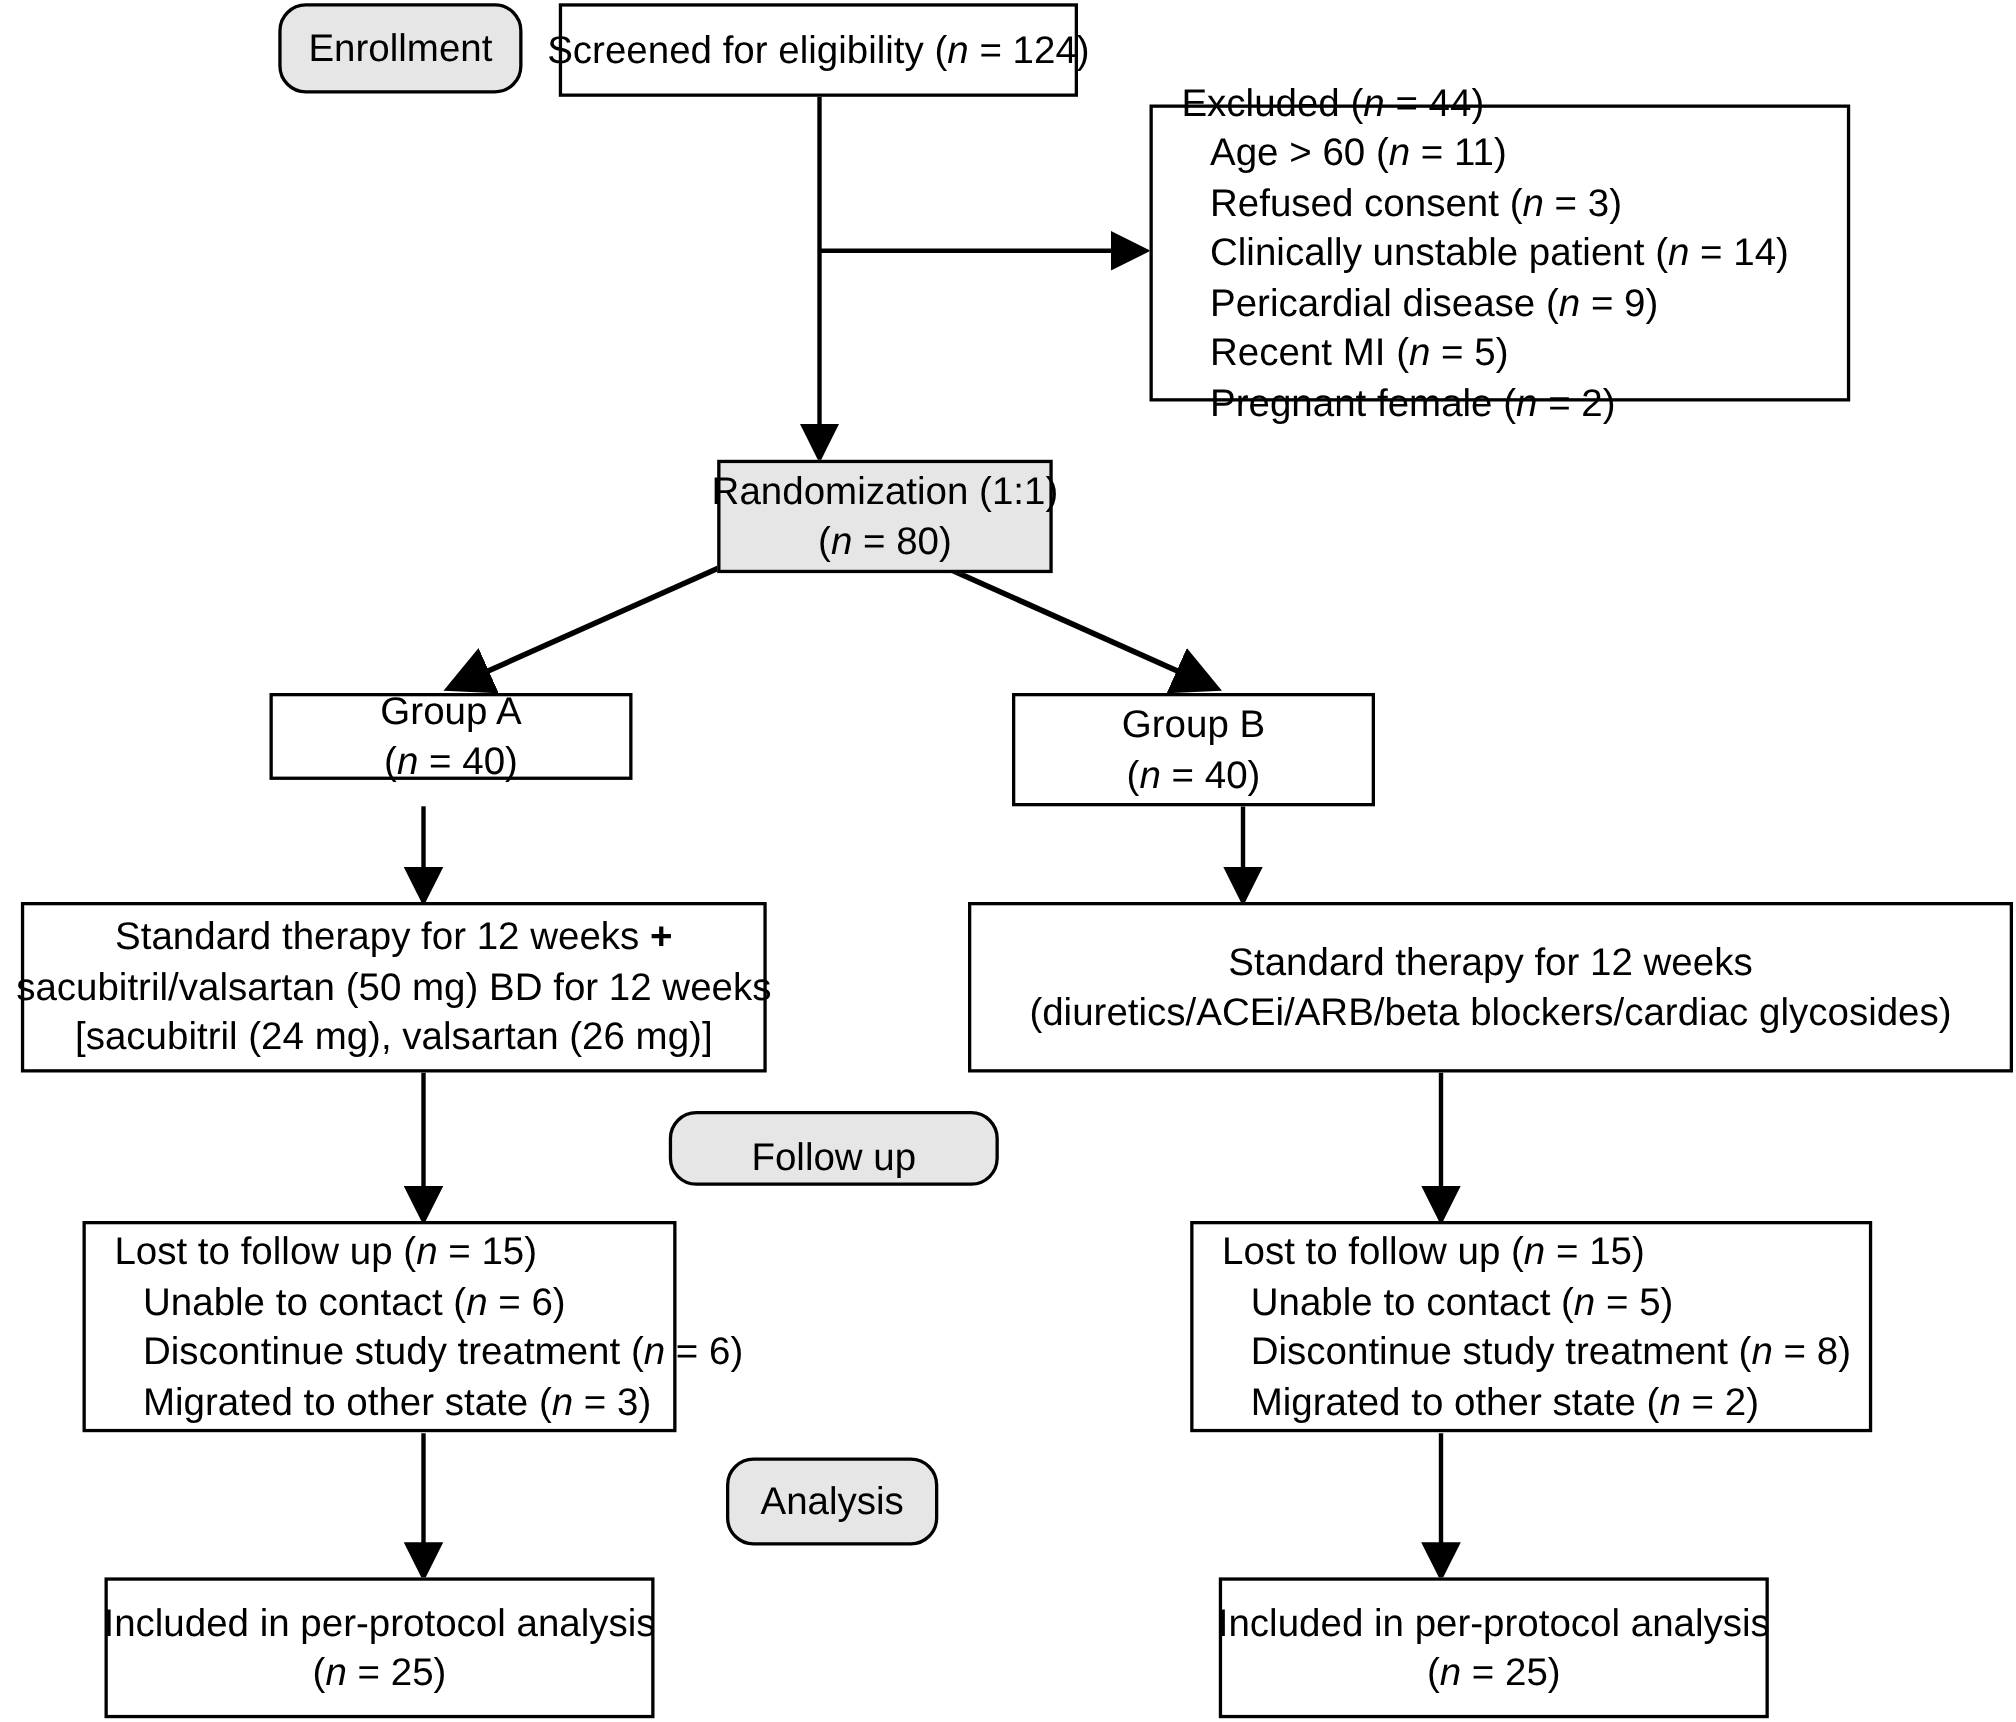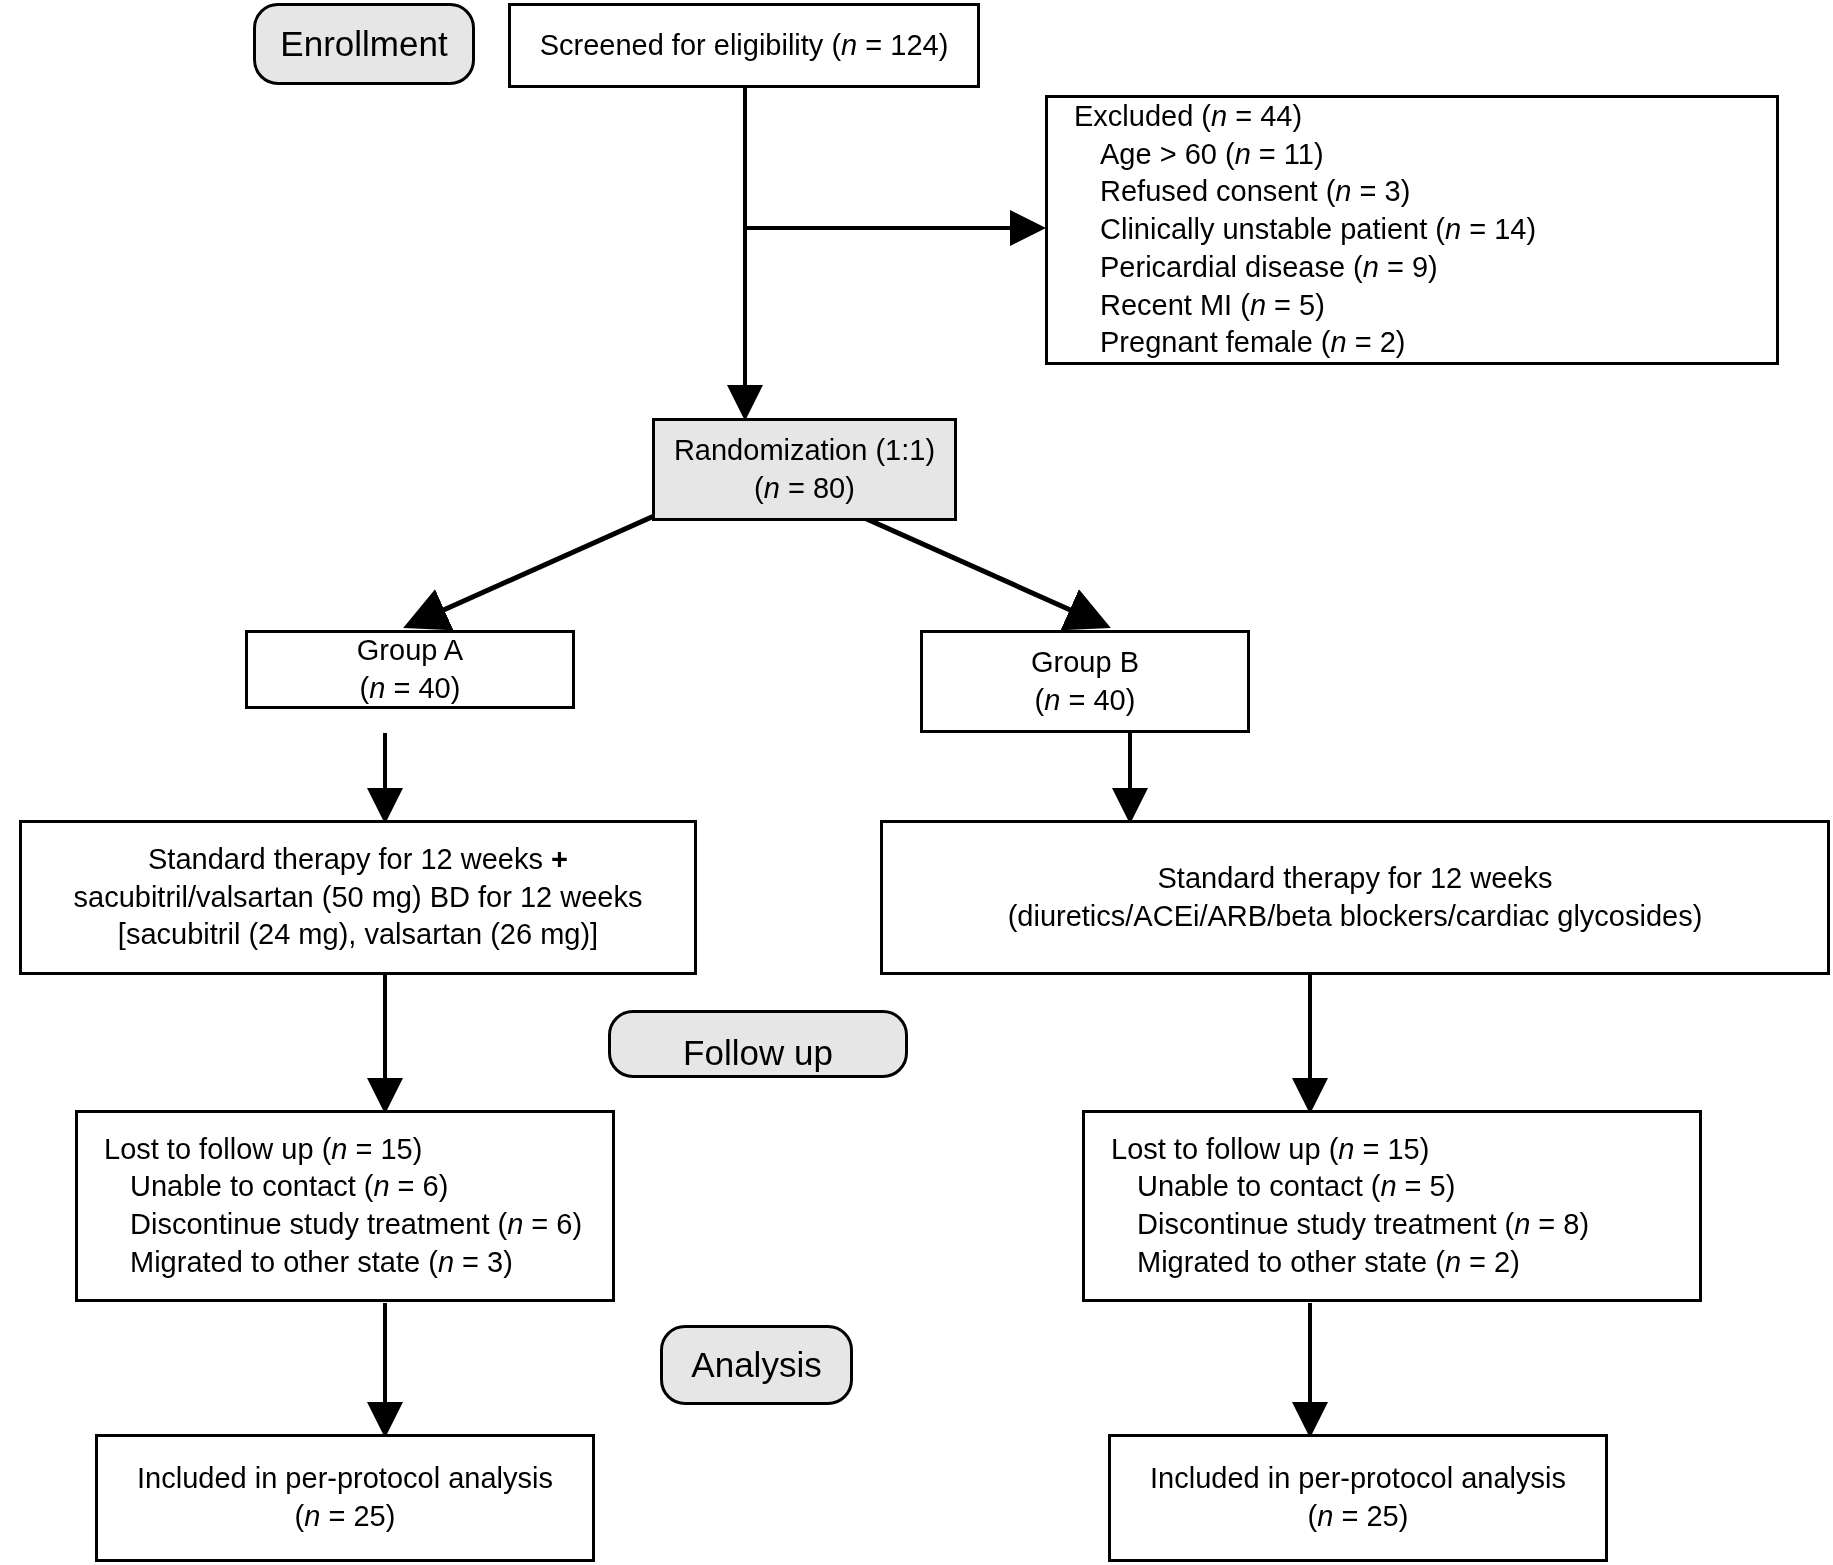--- a/index.html
+++ b/index.html
@@ -27,21 +27,21 @@
     pointer-events: none;
   }
   .box {
     position: absolute;
     box-sizing: border-box;
     border: 3px solid #000000;
     background: #ffffff;
     display: flex;
     flex-direction: column;
     justify-content: center;
-    font-size: 29px;
+    font-size: 35px;
     line-height: 1.30;
     z-index: 2;
   }
   .box.shaded {
     background: #e6e6e6;
   }
   .box.center {
     align-items: center;
     text-align: center;
   }
@@ -95,21 +95,21 @@
   <div class="box shaded center stage" style="left:253px; top:3px; width:222px; height:82px;">
     <div class="line">Enrollment</div>
   </div>
 
   <div class="box center" style="left:508px; top:3px; width:472px; height:85px;">
     <div class="line">
       <span>Screened for eligibility (</span><span class="ital">n</span><span> = 124)</span>
     </div>
   </div>
 
-  <div class="box left" style="left:1045px; top:95px; width:734px; height:270px;">
+  <div class="box left" style="left:1045px; top:95px; width:637px; height:270px;">
     <div class="line">
       <span>Excluded (</span><span class="ital">n</span><span> = 44)</span>
     </div>
     <div class="line indent">
       <span>Age &gt; 60 (</span><span class="ital">n</span><span> = 11)</span>
     </div>
     <div class="line indent">
       <span>Refused consent (</span><span class="ital">n</span><span> = 3)</span>
     </div>
     <div class="line indent">

